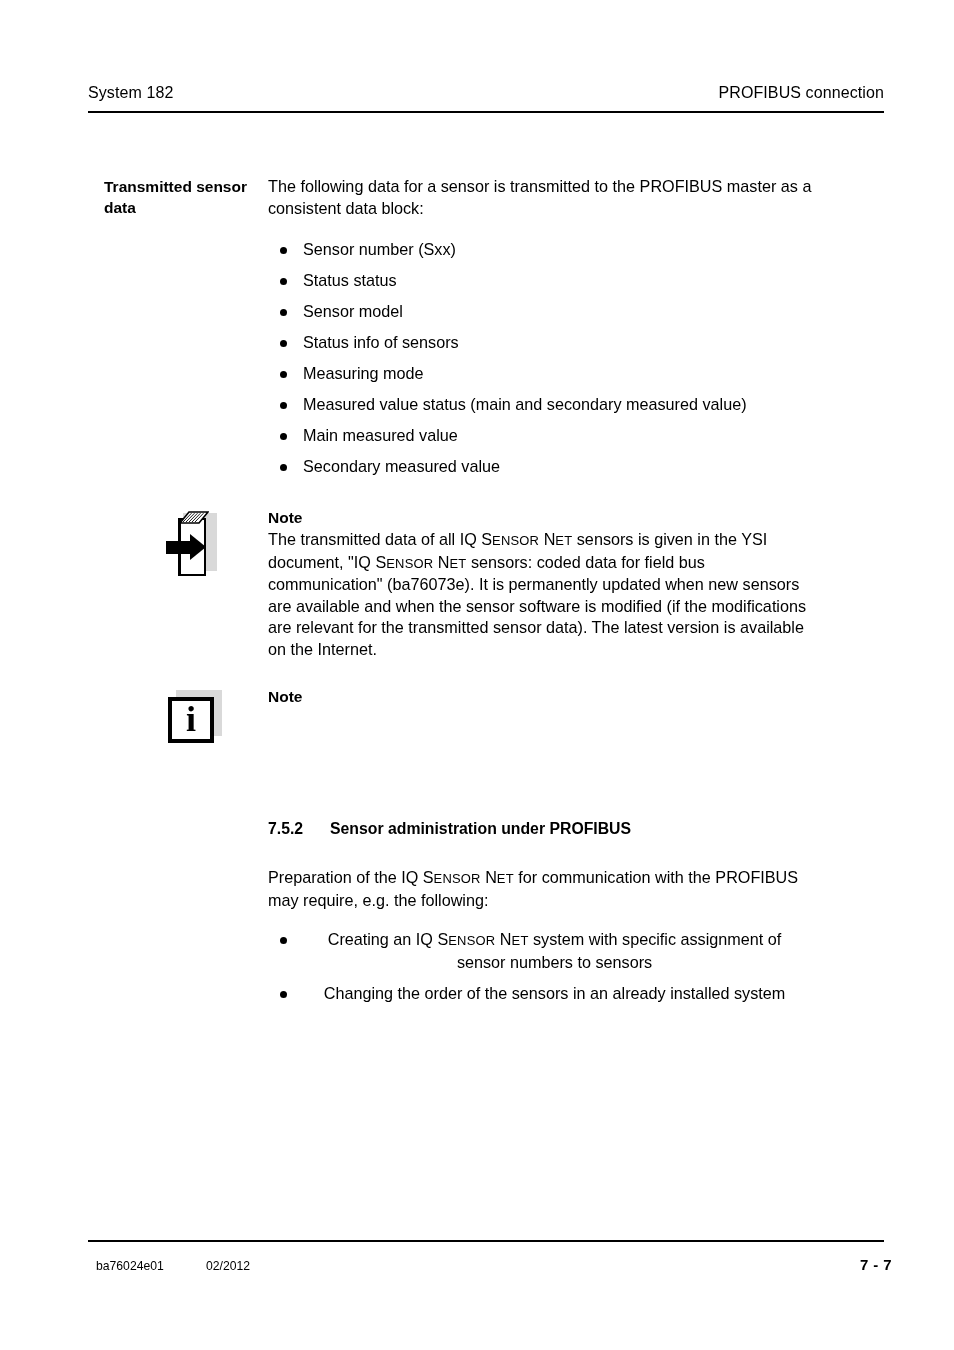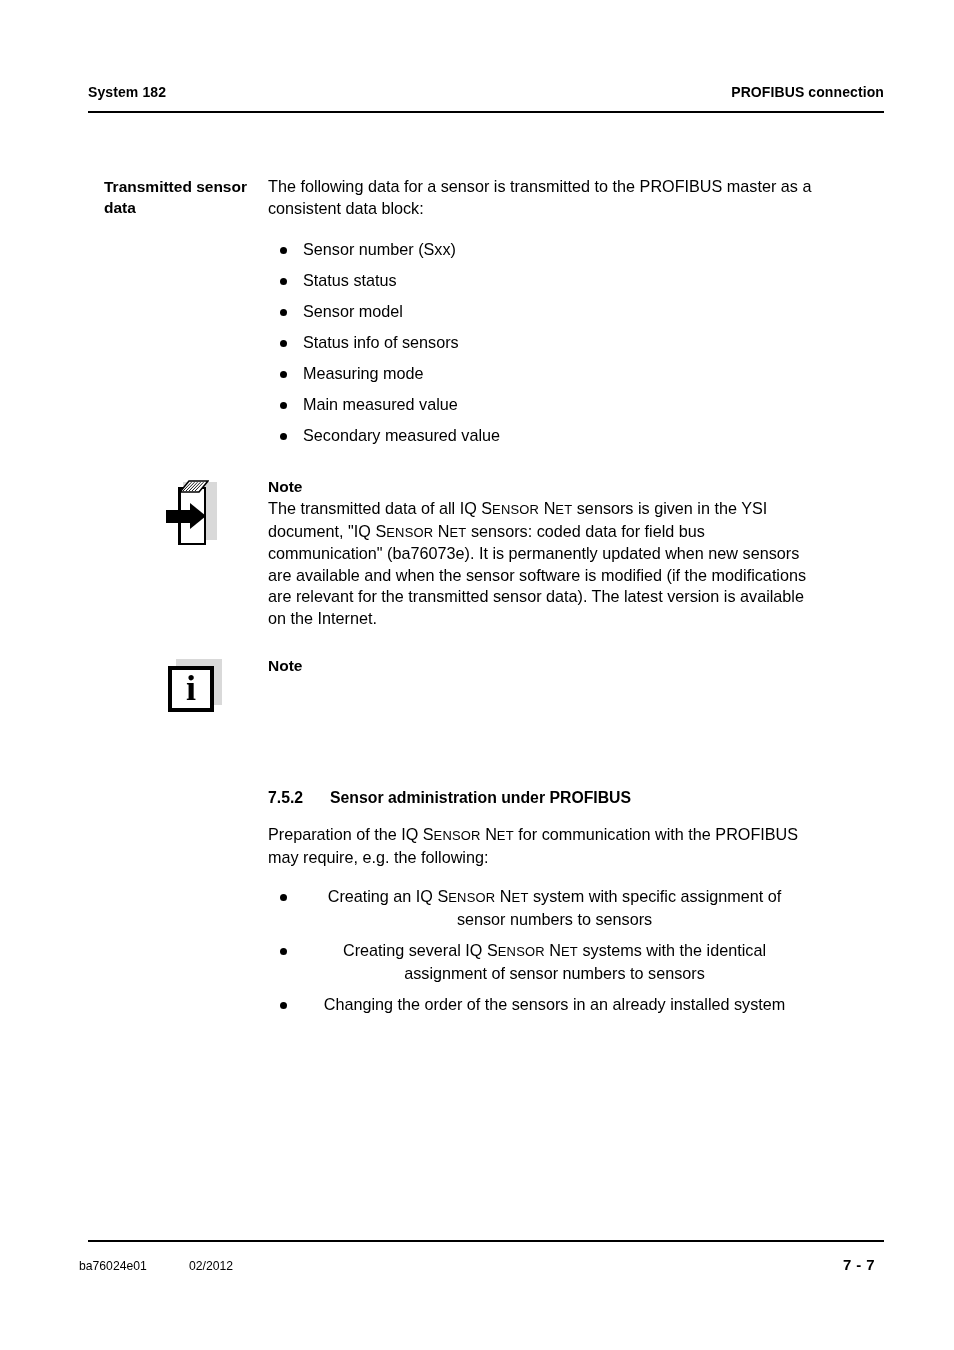--- a/index.html
+++ b/index.html
@@ -24,22 +24,22 @@
 
   
   .header {
     position: absolute;
     left: 88px;
     top: 84px;
     width: 796px;
     display: flex;
     justify-content: space-between;
     align-items: baseline;
-    font-size: 14px;
-    font-weight: bold;
+    font-size: 16px;
+    font-weight: normal;
     letter-spacing: 0.1px;
   }
   .header-rule {
     position: absolute;
     left: 88px;
     top: 111px;
     width: 796px;
     height: 2px;
     background: #000000;
   }
@@ -218,21 +218,21 @@
   .footer-rule {
     position: absolute;
     left: 88px;
     top: 1240px;
     width: 796px;
     height: 2px;
     background: #000000;
   }
   .footer {
     position: absolute;
-    left: 79px;
+    left: 96px;
     top: 1256px;
     width: 796px;
     display: flex;
     align-items: baseline;
     font-size: 12.2px;
   }
   .footer .doc-id { width: 110px; flex: 0 0 110px; }
   .footer .doc-date { flex: 1 1 auto; }
   .footer .page-no {
     font-size: 15px;
@@ -259,20 +259,21 @@
       </div>
       <div class="col">
         <p class="body">The following data for a sensor is transmitted to the PROFIBUS master as a consistent data block:</p>
 
         <ul class="bullets spaced" style="margin-top:20px;">
           <li>Sensor number (Sxx)</li>
           <li>Status status</li>
           <li>Sensor model</li>
           <li>Status info of sensors</li>
           <li>Measuring mode</li>
+          <li>Measured value status (main and secondary measured value)</li>
           <li>Main measured value</li>
           <li>Secondary measured value</li>
         </ul>
       </div>
     </div>
 
     <div class="row" style="margin-top:21px;">
       <div class="gutter" style="padding-left:0;">
         <div class="icon-book">
           <div class="shadow"></div>
@@ -311,26 +312,25 @@
 
     <div class="row" style="margin-top:70px;">
       <div class="gutter"></div>
       <div class="col">
 
         <div class="sect-head">
           <span class="sect-num">7.5.2</span>
           <span>Sensor administration under PROFIBUS</span>
         </div>
 
-        <p class="body" style="margin-top:16px;"><span>Preparation of the IQ </span><span>S</span><span class="sc">ENSOR</span><span> N</span><span class="sc">ET</span><span> for communication with the PROFIBUS may require, e.g. the following:</span></p>
+        <p class="body" style="margin-top:28px;"><span>Preparation of the IQ </span><span>S</span><span class="sc">ENSOR</span><span> N</span><span class="sc">ET</span><span> for communication with the PROFIBUS may require, e.g. the following:</span></p>
 
         <ul class="bullets spaced2" style="margin-top:18px;">
           <li><span>Creating an IQ </span><span>S</span><span class="sc">ENSOR</span><span> N</span><span class="sc">ET</span><span> system with specific assignment of sensor numbers to sensors</span></li>
 
-          <li><span>Creating several IQ </span><span>S</span><span class="sc">ENSOR</span><span> N</span><span class="sc">ET</span><span> systems with the identical assignment of sensor numbers to sensors</span></li>
 
           <li><span>Changing the order of the sensors in an already installed system</span></li>
         </ul>
       </div>
     </div>
 
   </div>
 
   <div class="footer-rule"></div>
   <div class="footer">

